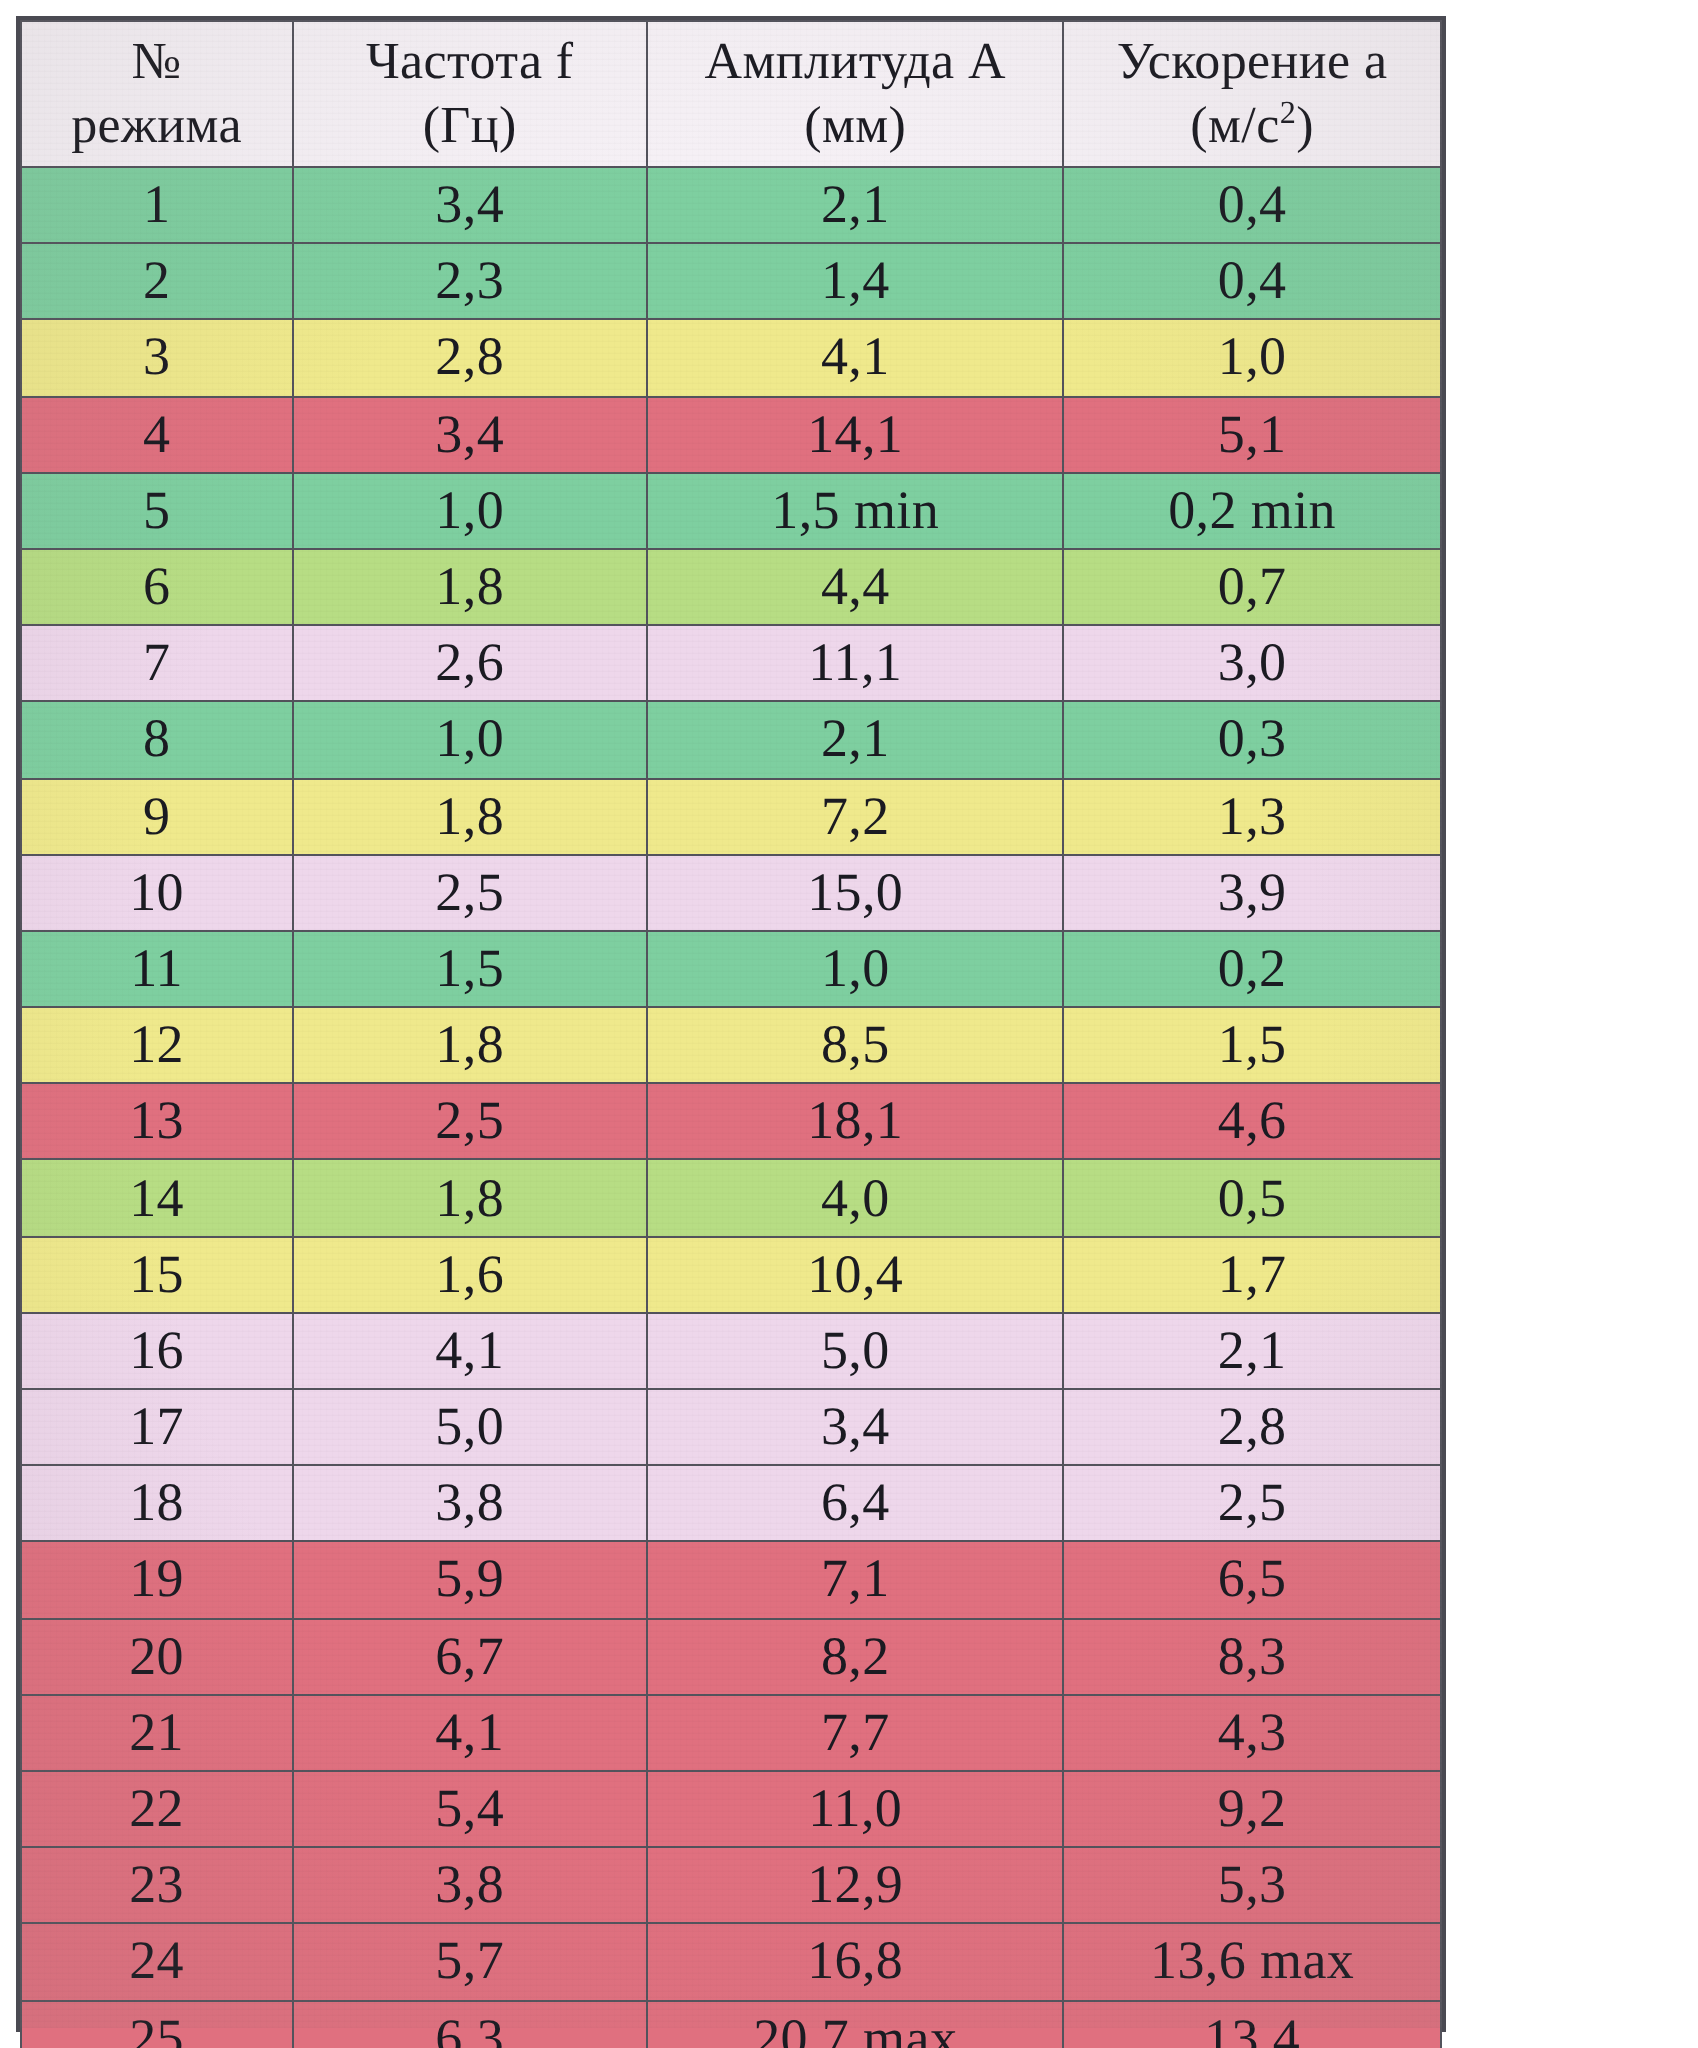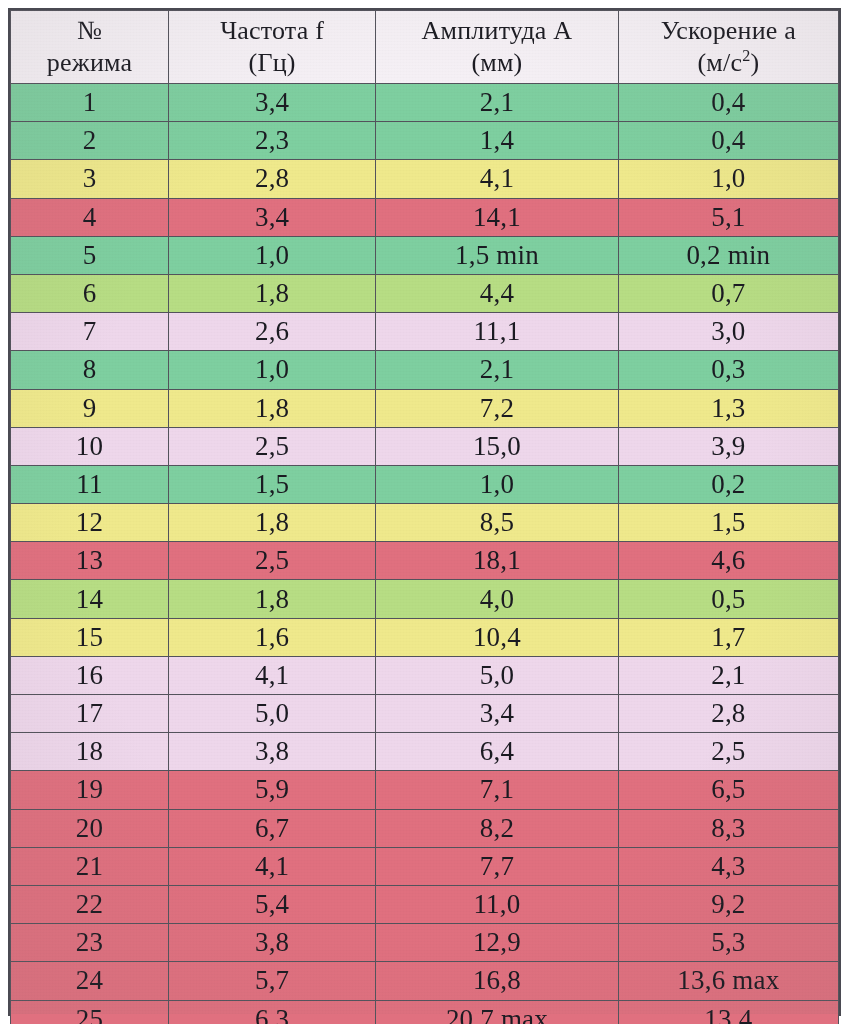--- a/index.html
+++ b/index.html
@@ -11,21 +11,21 @@
     width: 849px;
     height: 1024px;
     overflow: hidden;
     font-family: "Liberation Serif", "DejaVu Serif", serif;
   }
 
   #table-wrap {
     position: absolute;
     left: 8px;
     top: 8px;
-    width: 833px;
+    width: 715px;
     height: 1008px;
     box-sizing: border-box;
     border: 2px solid #4a4a52;
     background: #f4eef4;
   }
 
   table.vib {
     width: 100%;
     height: 100%;
     border-collapse: collapse;

